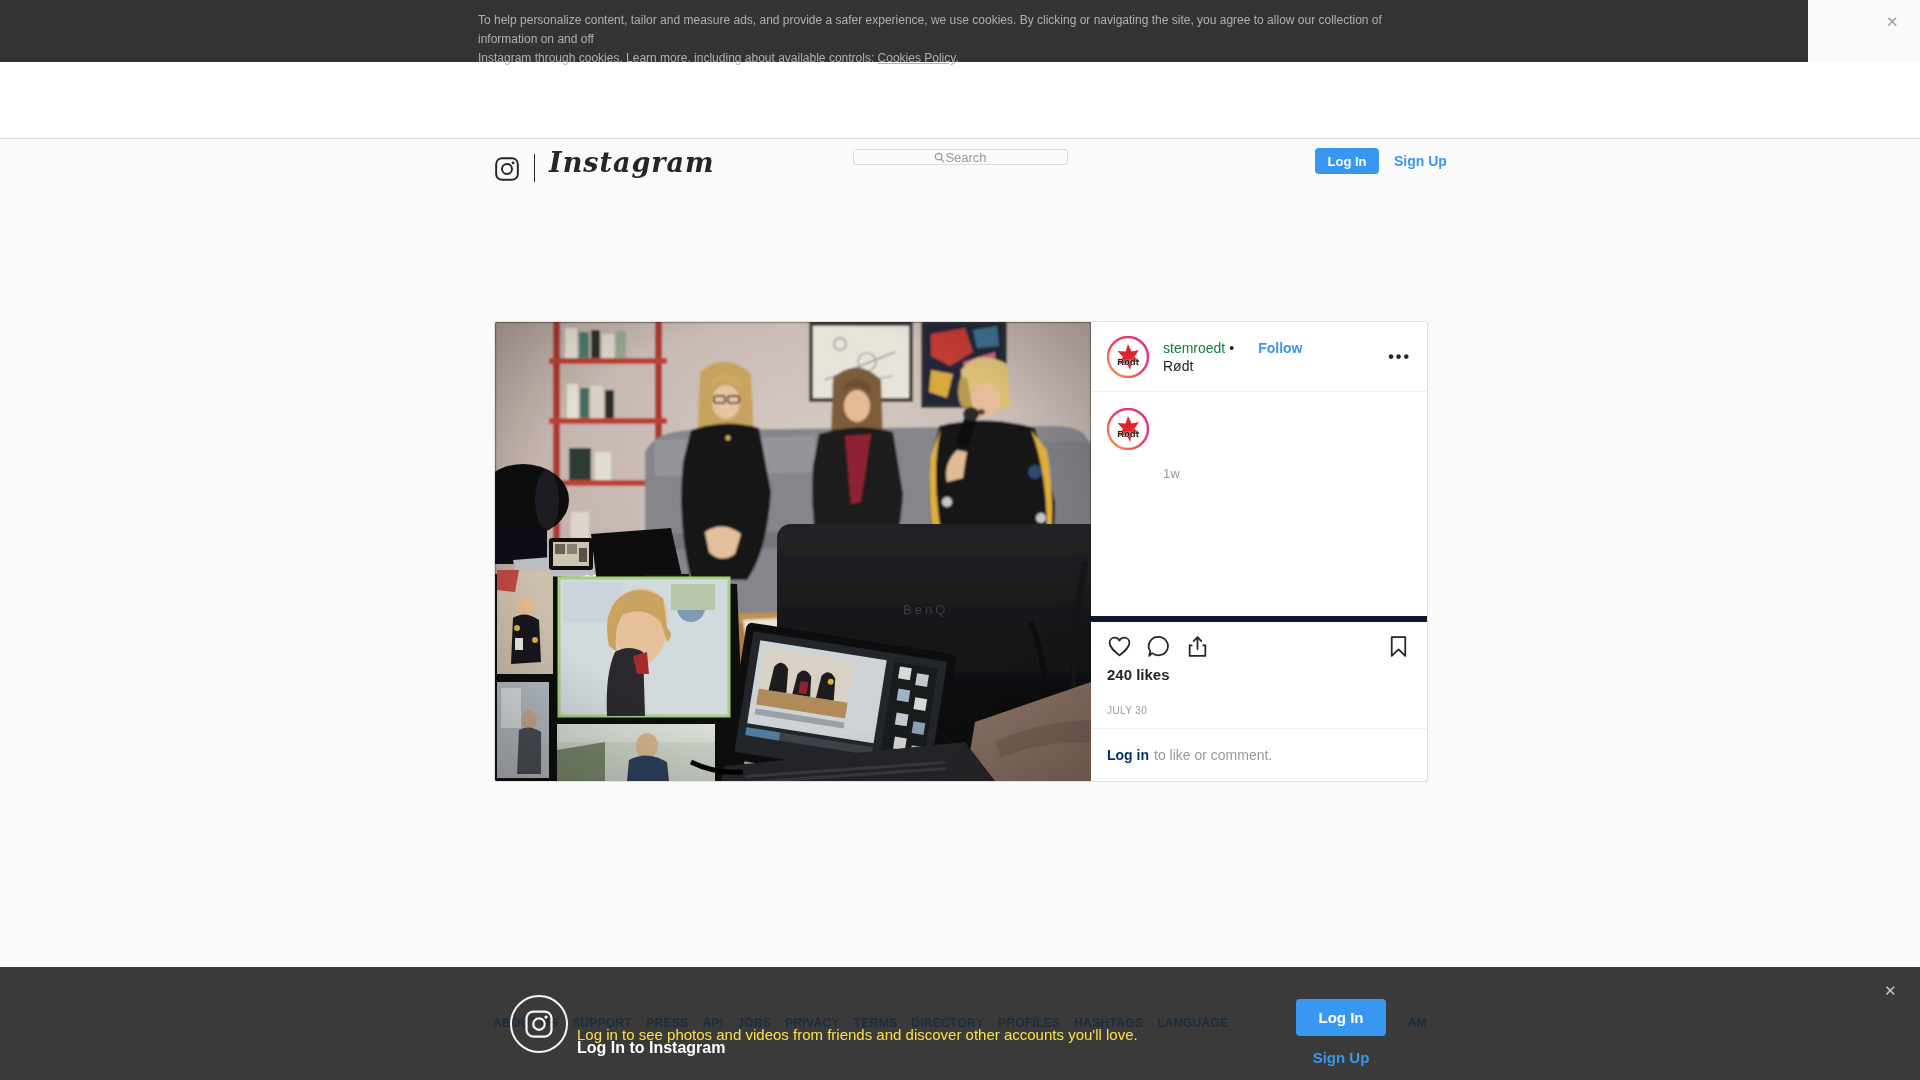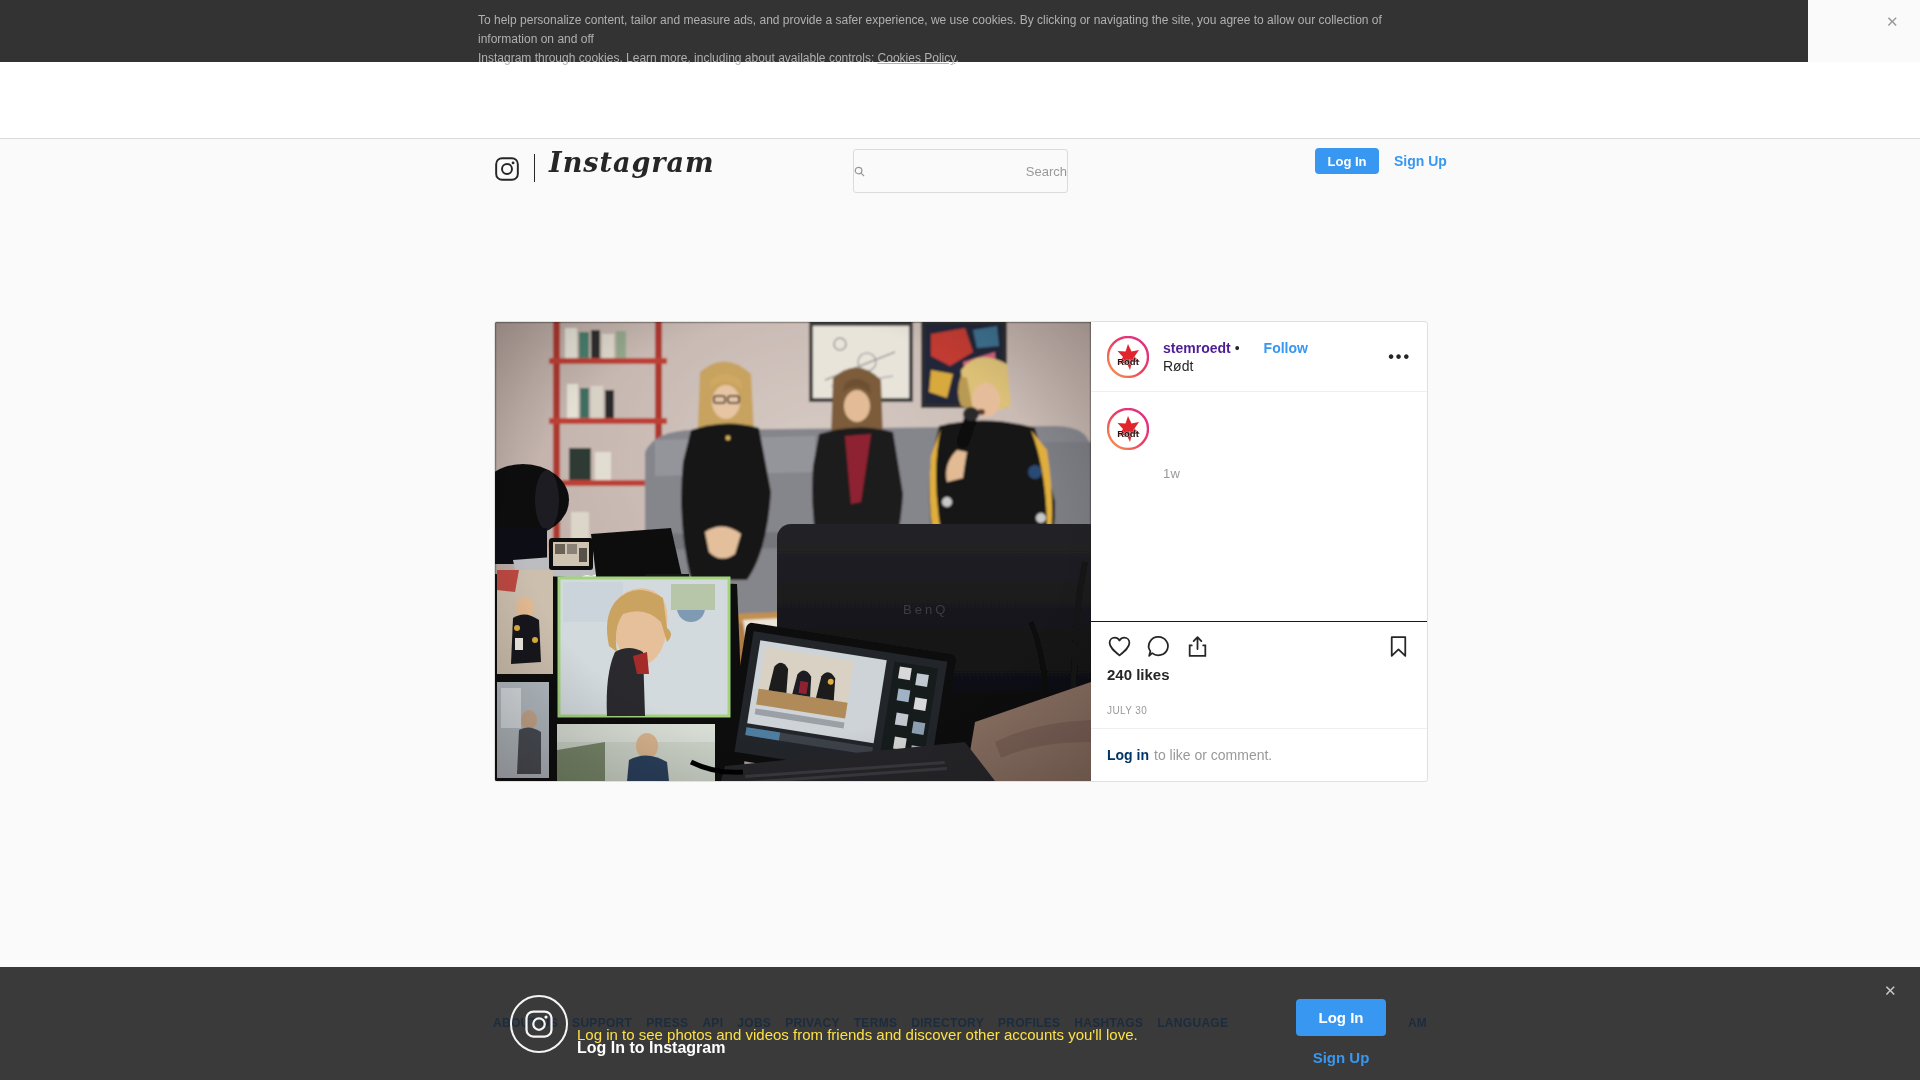--- a/index.html
+++ b/index.html
@@ -11,43 +11,43 @@
   .cookie-banner { position:absolute; top:0; left:0; width:1808px; height:62px; background:#333333; z-index:40; }
   .cookie-text { position:absolute; left:478px; top:11px; width:948px; font-size:12px; line-height:19px; color:#b0b0b0; }
   .cookie-text a { color:#b0b0b0; text-decoration:underline; cursor:pointer; }
   .banner-close { position:absolute; left:1886px; top:14px; font-size:15px; color:#9a9a9a; cursor:pointer; line-height:1; }
 
   
   .header { position:absolute; top:62px; left:0; width:1920px; height:77px; background:#ffffff; border-bottom:1px solid #dbdbdb; z-index:30; }
   .logo-group { position:absolute; left:494px; top:86px; height:34px; display:flex; align-items:flex-end; cursor:pointer; }
   .logo-divider { width:1px; height:28px; background:#262626; margin:0 14px; }
   .wordmark { font-family:"DejaVu Serif", serif; font-style:italic; font-weight:600; font-size:27px; letter-spacing:1px; color:#262626; padding-bottom:4px; }
-  .search-box { position:absolute; left:853px; top:87px; width:215px; height:44px; background:#fafafa; border:1px solid #dbdbdb; border-radius:3px; display:flex; align-items:center; justify-content:space-between; color:#999; font-size:13px; cursor:text; }
+  .search-box { position:absolute; left:853px; top:87px; width:215px; height:16px; background:#fafafa; border:1px solid #dbdbdb; border-radius:3px; display:flex; align-items:center; justify-content:center; color:#999; font-size:13px; cursor:text; }
   .hdr-login-btn { position:absolute; left:1315px; top:86px; width:64px; height:26px; background:#3897f0; border:none; border-radius:4px; color:#fff; font-weight:bold; font-size:13px; font-family:"Liberation Sans",sans-serif; cursor:pointer; }
   .hdr-signup { position:absolute; left:1394px; top:91px; color:#3897f0; font-weight:bold; font-size:14px; cursor:pointer; text-decoration:none; }
 
   
   .card { position:absolute; left:494px; top:321px; width:934px; height:461px; background:#fff; border:1px solid #e0e0e0; border-radius:3px; display:flex; }
   .photo-wrap { width:596px; height:459px; background:#1a1a1a; overflow:hidden; border-radius:2px 0 0 2px; flex:none; }
   .panel { flex:1; display:flex; flex-direction:column; min-width:0; }
   .p-header { height:70px; border-bottom:1px solid #efefef; display:flex; align-items:center; padding:0 16px; flex:none; }
   .avatar { width:42px; height:42px; flex:none; cursor:pointer; }
   .name-block { margin-left:14px; flex:1; min-width:0; }
   .name-row { font-size:14px; line-height:18px; }
-  .uname { font-weight:bold; color:#4c1d95; cursor:pointer; text-decoration:none; }
+  .uname { font-weight:normal; color:#15803d; cursor:pointer; text-decoration:none; }
   .dotsep { color:#262626; margin:0 4px; }
   .follow { color:#3897f0; font-weight:bold; cursor:pointer;padding-left:20px; }
   .subtitle { font-size:14px; color:#262626; line-height:18px; cursor:pointer; }
   .more-dots { color:#262626; font-size:16px; letter-spacing:2px; cursor:pointer; font-weight:bold; line-height:10px; }
   .p-body { flex:1; padding:16px; overflow:hidden; }
   .caption-row { display:flex; }
   .caption-text { margin-left:14px; font-size:14px; line-height:19px; color:#262626; width:252px; }
   .caption-text .tag { color:#003569; cursor:pointer; text-decoration:none; }
   .age { margin-left:56px; margin-top:16px; font-size:13px; color:#999; letter-spacing:.2px; }
-  .p-actions { border-top:1px solid #0f172a; padding:10px 16px 12px 16px; flex:none; }
+  .p-actions { border-top:6px solid #0f172a; padding:10px 16px 12px 16px; flex:none; }
   .icon-row { display:flex; align-items:center; gap:14px; height:28px; }
   .act-icon { width:25px; height:25px; cursor:pointer; display:block; }
   .spacer { flex:1; }
   .likes { font-size:15px; font-weight:bold; color:#262626; margin-top:6px; cursor:pointer; }
   .post-date { font-size:10px; color:#999; letter-spacing:.4px; margin-top:22px; text-transform:uppercase; }
   .p-comment { border-top:1px solid #efefef; height:53px; display:flex; align-items:center; padding:0 16px; font-size:14px; flex:none; }
   .loginlink { color:#003569; font-weight:600; cursor:pointer; margin-right:5px; }
   .comment-muted { color:#999; }
 
   

